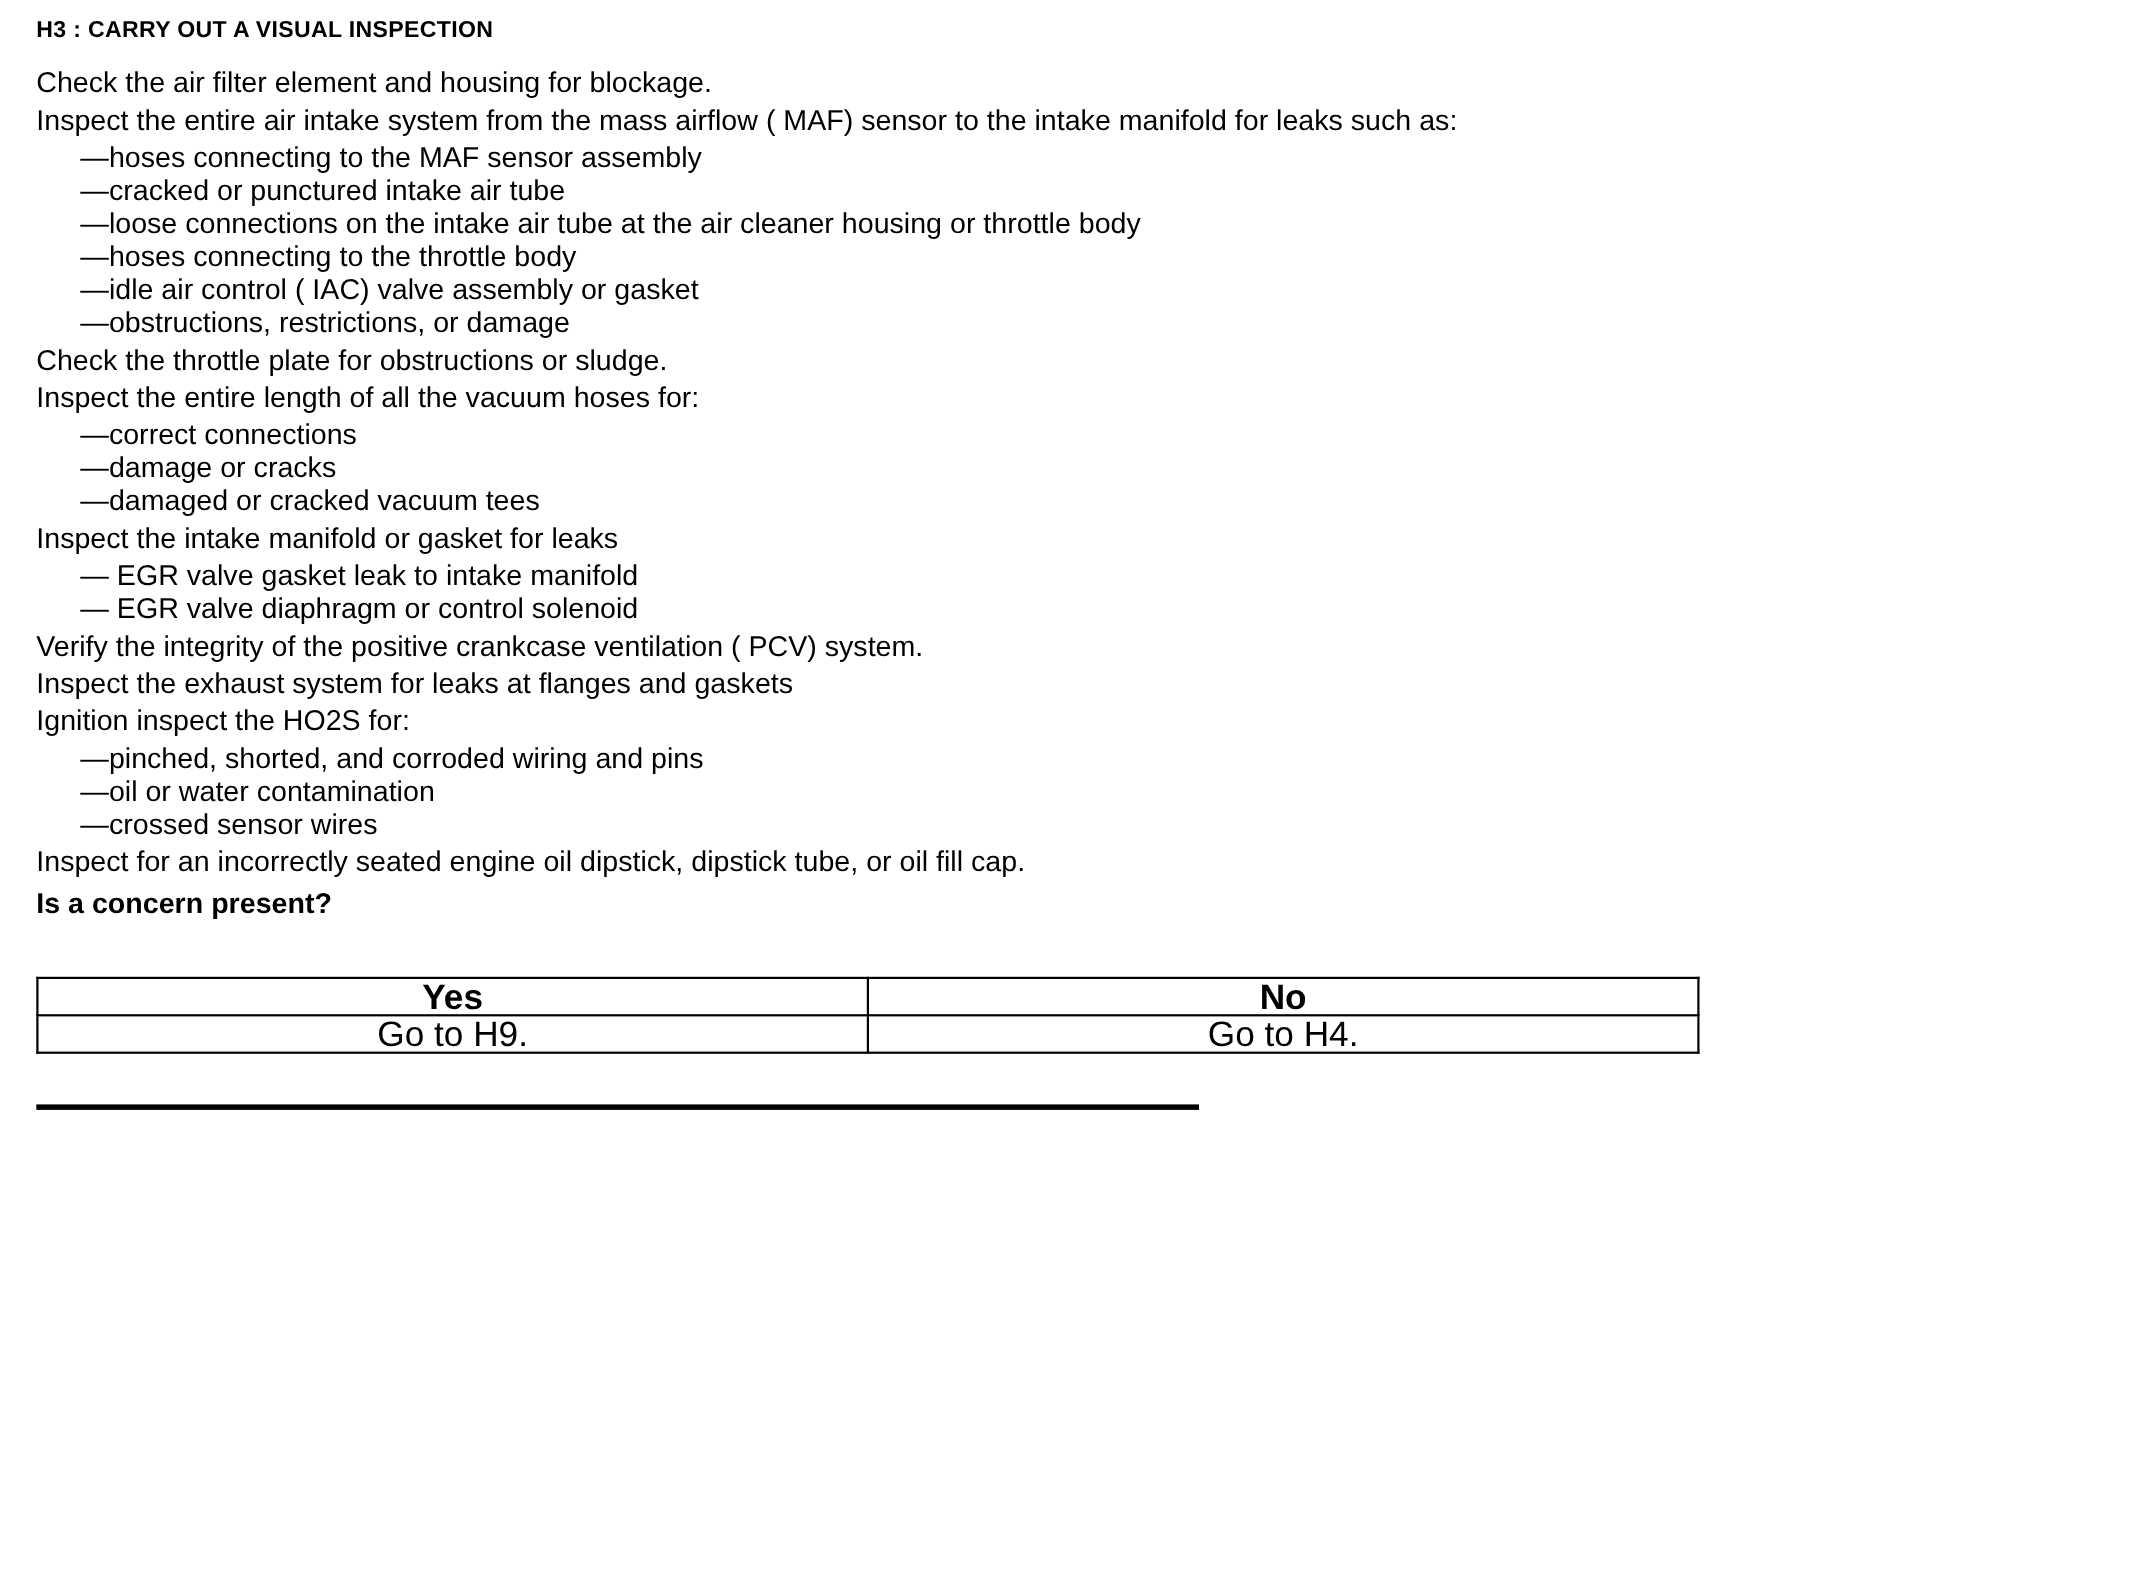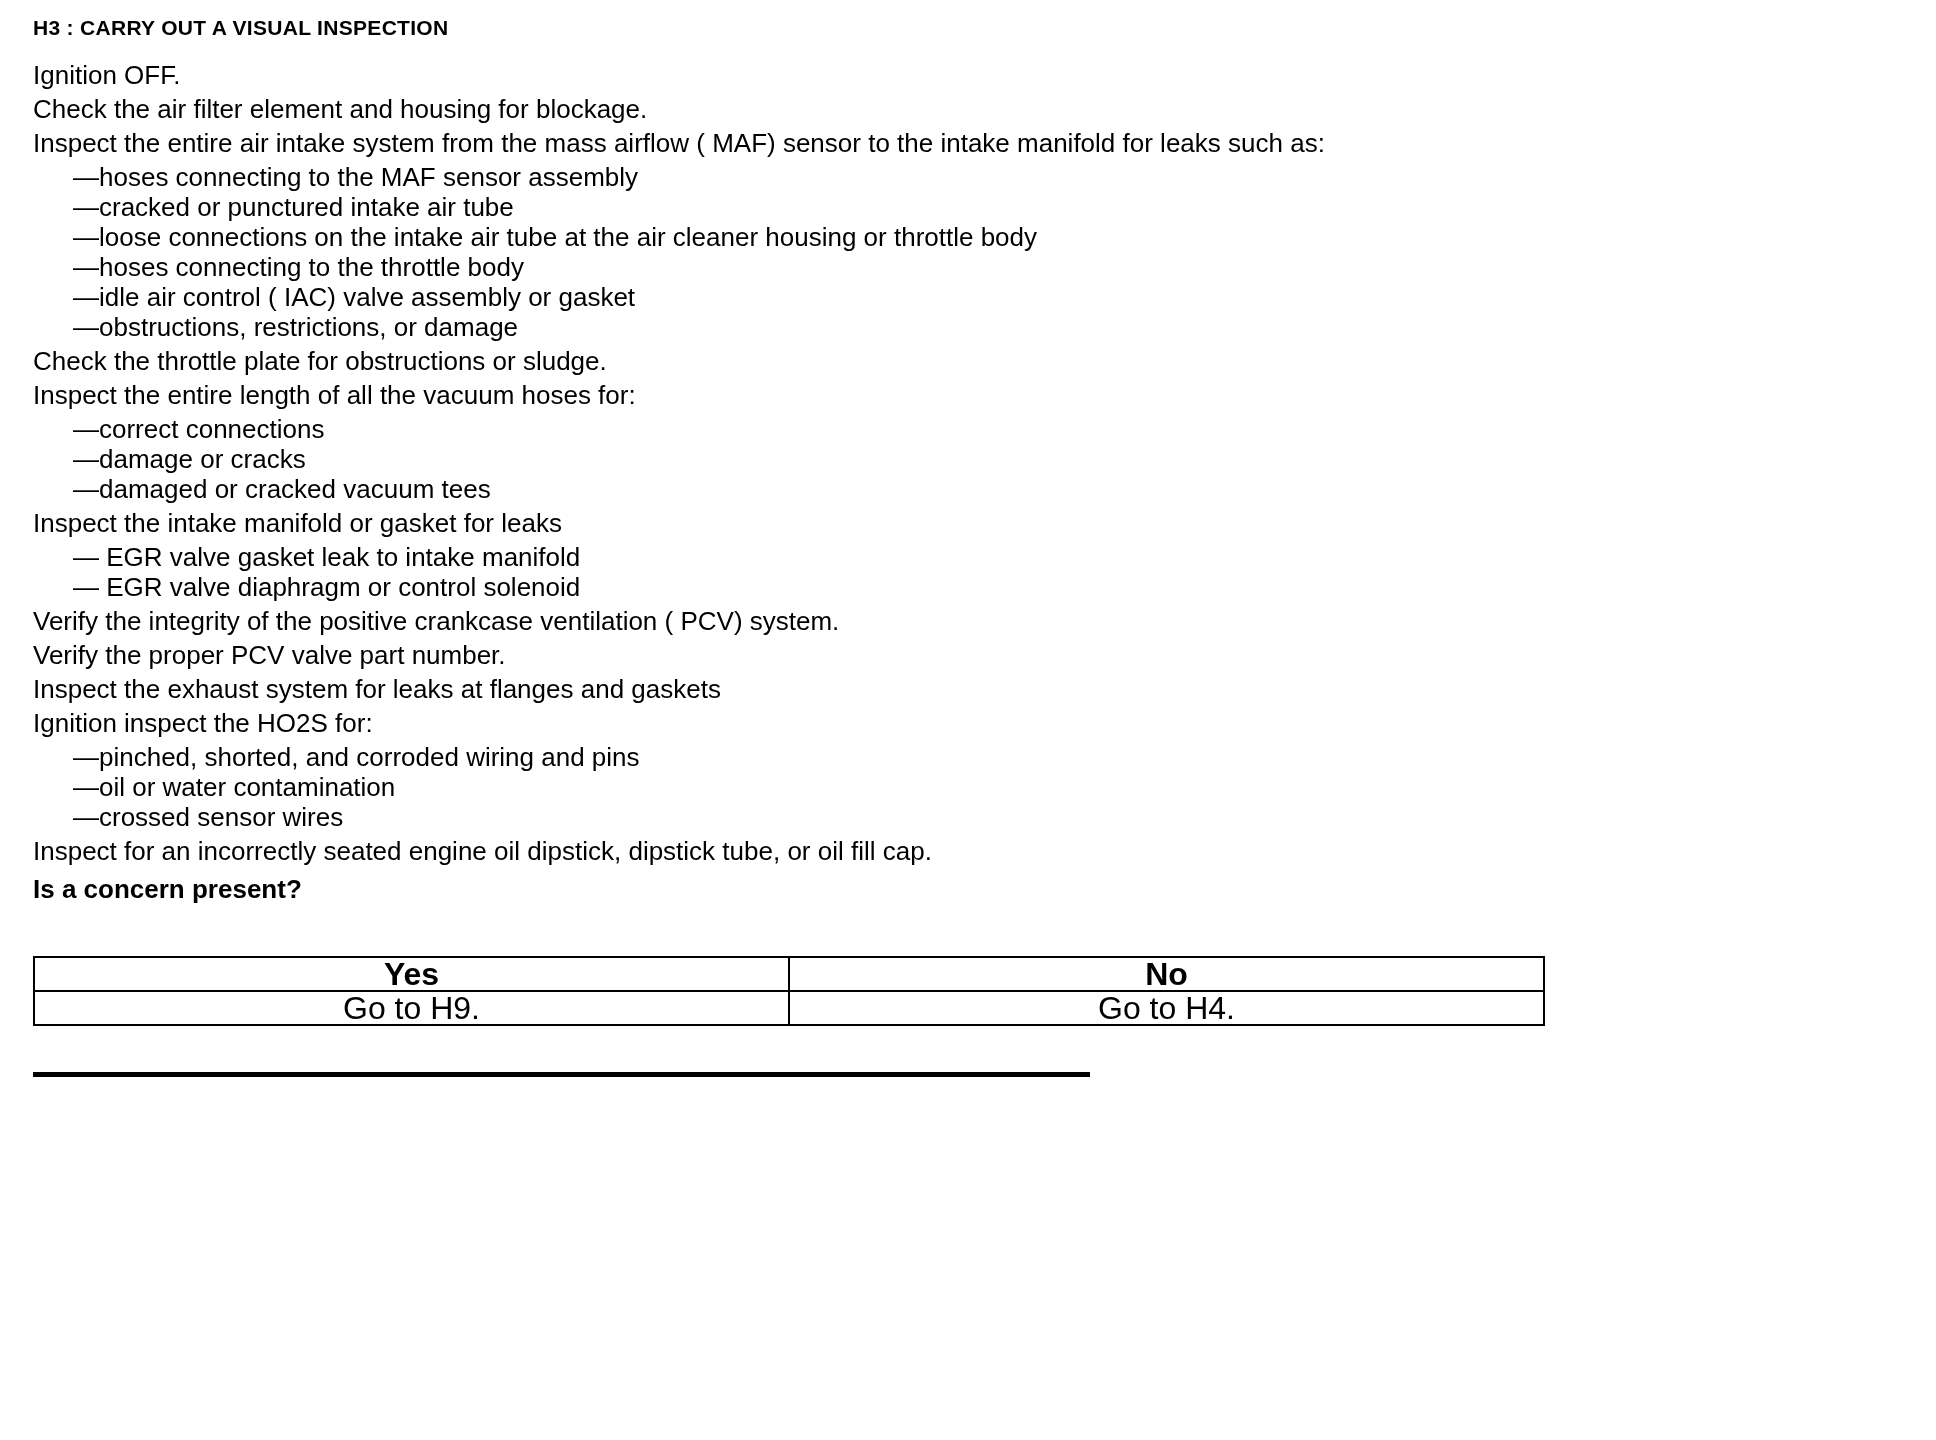--- a/index.html
+++ b/index.html
@@ -59,39 +59,37 @@
     background: #000000;
   }
 </style>
 </head>
 <body>
 
 <div class="page">
 
   <div class="title">H3 : CARRY OUT A VISUAL INSPECTION</div>
 
-  <div class="line">Ignition OFF.</div>
   <div class="line">Check the air filter element and housing for blockage.</div>
   <div class="line">Inspect the entire air intake system from the mass airflow ( MAF) sensor to the intake manifold for leaks such as:</div>
   <div class="line indent">—hoses connecting to the MAF sensor assembly</div>
   <div class="line indent">—cracked or punctured intake air tube</div>
   <div class="line indent">—loose connections on the intake air tube at the air cleaner housing or throttle body</div>
   <div class="line indent">—hoses connecting to the throttle body</div>
   <div class="line indent">—idle air control ( IAC) valve assembly or gasket</div>
   <div class="line indent">—obstructions, restrictions, or damage</div>
   <div class="line">Check the throttle plate for obstructions or sludge.</div>
   <div class="line">Inspect the entire length of all the vacuum hoses for:</div>
   <div class="line indent">—correct connections</div>
   <div class="line indent">—damage or cracks</div>
   <div class="line indent">—damaged or cracked vacuum tees</div>
   <div class="line">Inspect the intake manifold or gasket for leaks</div>
   <div class="line indent">— EGR valve gasket leak to intake manifold</div>
   <div class="line indent">— EGR valve diaphragm or control solenoid</div>
   <div class="line">Verify the integrity of the positive crankcase ventilation ( PCV) system.</div>
-  <div class="line">Verify the proper PCV valve part number.</div>
   <div class="line">Inspect the exhaust system for leaks at flanges and gaskets</div>
   <div class="line">Ignition inspect the HO2S for:</div>
   <div class="line indent">—pinched, shorted, and corroded wiring and pins</div>
   <div class="line indent">—oil or water contamination</div>
   <div class="line indent">—crossed sensor wires</div>
   <div class="line">Inspect for an incorrectly seated engine oil dipstick, dipstick tube, or oil fill cap.</div>
   <div class="line bold">Is a concern present?</div>
 
   <table class="result-table">
     <tbody>

